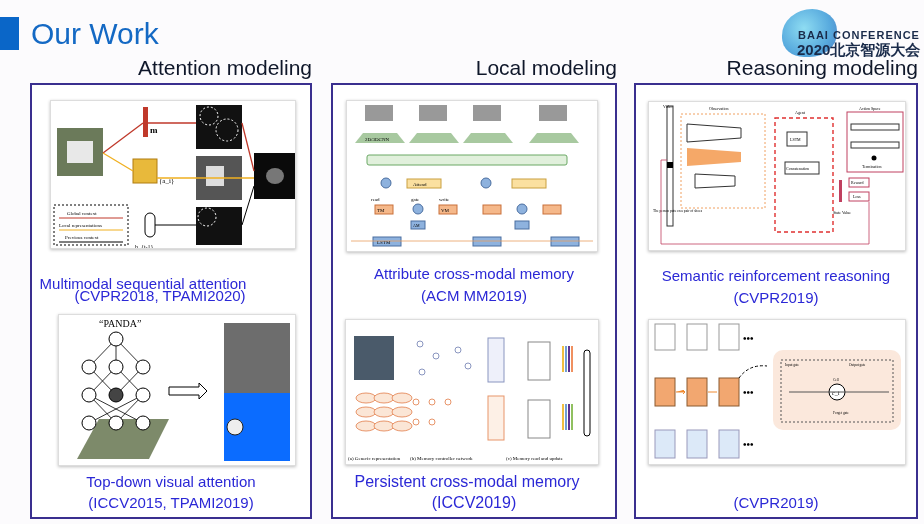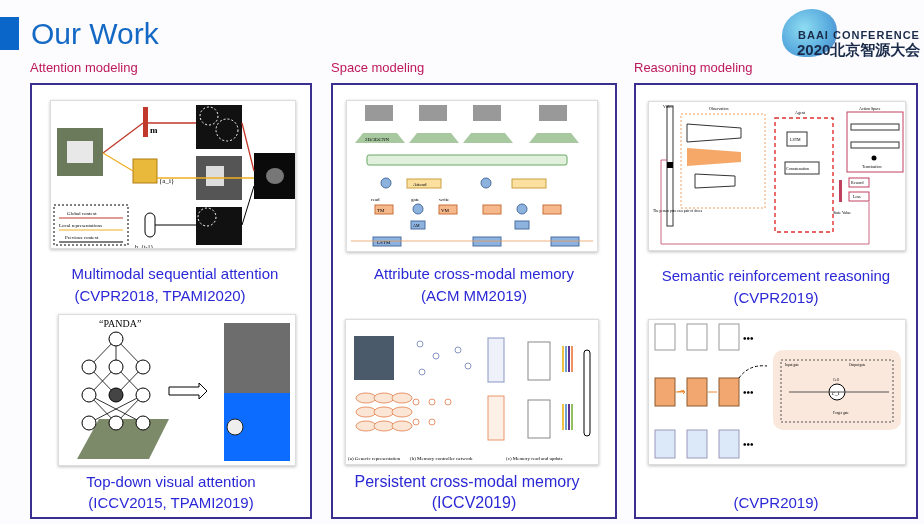--- a/index.html
+++ b/index.html
@@ -3,40 +3,40 @@
 <meta charset="utf-8">
 <style>
   html,body{margin:0;padding:0;}
   body{width:924px;height:524px;background:#fcfbfd;position:relative;overflow:hidden;font-family:"Liberation Sans",sans-serif;}
   .title-bar{position:absolute;left:0;top:17px;width:19px;height:33px;background:#0a66c8;}
   .title{position:absolute;left:31px;top:14px;font-size:30px;color:#1469c4;line-height:40px;}
   .logo{position:absolute;left:770px;top:5px;width:154px;height:52px;}
   .logo-blob{position:absolute;left:12px;top:4px;width:55px;height:48px;border-radius:55% 45% 50% 40%;background:radial-gradient(circle at 40% 40%,#7bd7f0,#3a9bd8 60%,#2e64b8);opacity:.85;}
   .logo-l1{position:absolute;left:28px;top:24px;font-size:11px;font-weight:bold;color:#1a2b4a;letter-spacing:1px;white-space:nowrap;}
   .logo-l2{position:absolute;left:27px;top:36px;font-size:15px;font-weight:bold;color:#1a2b4a;white-space:nowrap;}
-  .col-head{position:absolute;top:56px;font-size:13px;color:#be185d;text-align:left;line-height:24px;}
+  .col-head{position:absolute;top:56px;font-size:21px;color:#0f172a;text-align:right;line-height:24px;}
   .panel{position:absolute;top:83px;height:436px;border:2px solid #3a2f8f;background:#fff;box-sizing:border-box;}
   .fig{position:absolute;background:#fff;border:1px solid #ddd;box-shadow:0 1px 3px rgba(0,0,0,.25);overflow:hidden;}
   .cap{position:absolute;text-align:center;color:#2b28d6;font-size:15px;line-height:22px;}
   svg text{font-family:"Liberation Serif",serif;}
 </style>
 </head>
 <body>
 
 <div class="title-bar"></div>
 <div class="title">Our Work</div>
 
 <div class="logo">
   <div class="logo-blob"></div>
   <div class="logo-l1">BAAI CONFERENCE</div>
   <div class="logo-l2">2020北京智源大会</div>
 </div>
 
 <div class="col-head" style="left:30px;width:282px;">Attention modeling</div>
-<div class="col-head" style="left:331px;width:286px;">Space modeling</div>
+<div class="col-head" style="left:331px;width:286px;">Local modeling</div>
 <div class="col-head" style="left:634px;width:284px;">Reasoning modeling</div>
 
 <div class="panel" style="left:30px;width:282px;">
   <div class="fig" style="left:18px;top:15px;width:244px;height:147px;">
     <svg width="244" height="147" viewBox="0 0 244 147">
       <rect x="6" y="27" width="46" height="48" fill="#6b7a5a"></rect>
       <rect x="16" y="40" width="26" height="22" fill="#e8e8e8"></rect>
       <rect x="92" y="6" width="5" height="30" fill="#c0392b"></rect>
       <text x="99" y="32" font-size="9" font-weight="bold">m</text>
       <rect x="82" y="58" width="24" height="24" fill="#e8b93b" stroke="#b07d10"></rect>
@@ -58,21 +58,21 @@
       <path d="M191 22 L203 70" stroke="#c0392b" stroke-width="1.3" fill="none"></path>
       <rect x="3" y="104" width="74" height="40" fill="none" stroke="#000" stroke-dasharray="2 2"></rect>
       <text x="16" y="114" font-size="5">Global context</text>
       <line x1="8" y1="117" x2="72" y2="117" stroke="#c0392b"></line>
       <text x="8" y="126" font-size="5">Local representations</text>
       <line x1="8" y1="129" x2="72" y2="129" stroke="#f0b020"></line>
       <text x="14" y="138" font-size="5">Previous context</text>
       <line x1="8" y1="141" x2="72" y2="141" stroke="#000"></line>
     </svg>
   </div>
-  <div class="cap" style="left:0;top:178px;width:222px;padding-left:32px;">Multimodal sequential attention</div>
+  <div class="cap" style="left:0;top:188px;width:222px;">Multimodal sequential attention</div>
   <div class="cap" style="left:0;top:200px;width:256px;">(CVPR2018, TPAMI2020)</div>
 
   <div class="fig" style="left:26px;top:229px;width:236px;height:150px;">
     <svg width="236" height="150" viewBox="0 0 236 150">
       <text x="40" y="12" font-size="10" font-family="Liberation Sans">“PANDA”</text>
       <polygon points="18,144 40,104 110,104 90,144" fill="#7d8a6a"></polygon>
       <g stroke="#000" stroke-width="0.8">
         <line x1="57" y1="24" x2="30" y2="52"></line>
           <line x1="57" y1="24" x2="57" y2="52"></line>
           <line x1="57" y1="24" x2="84" y2="52"></line>

